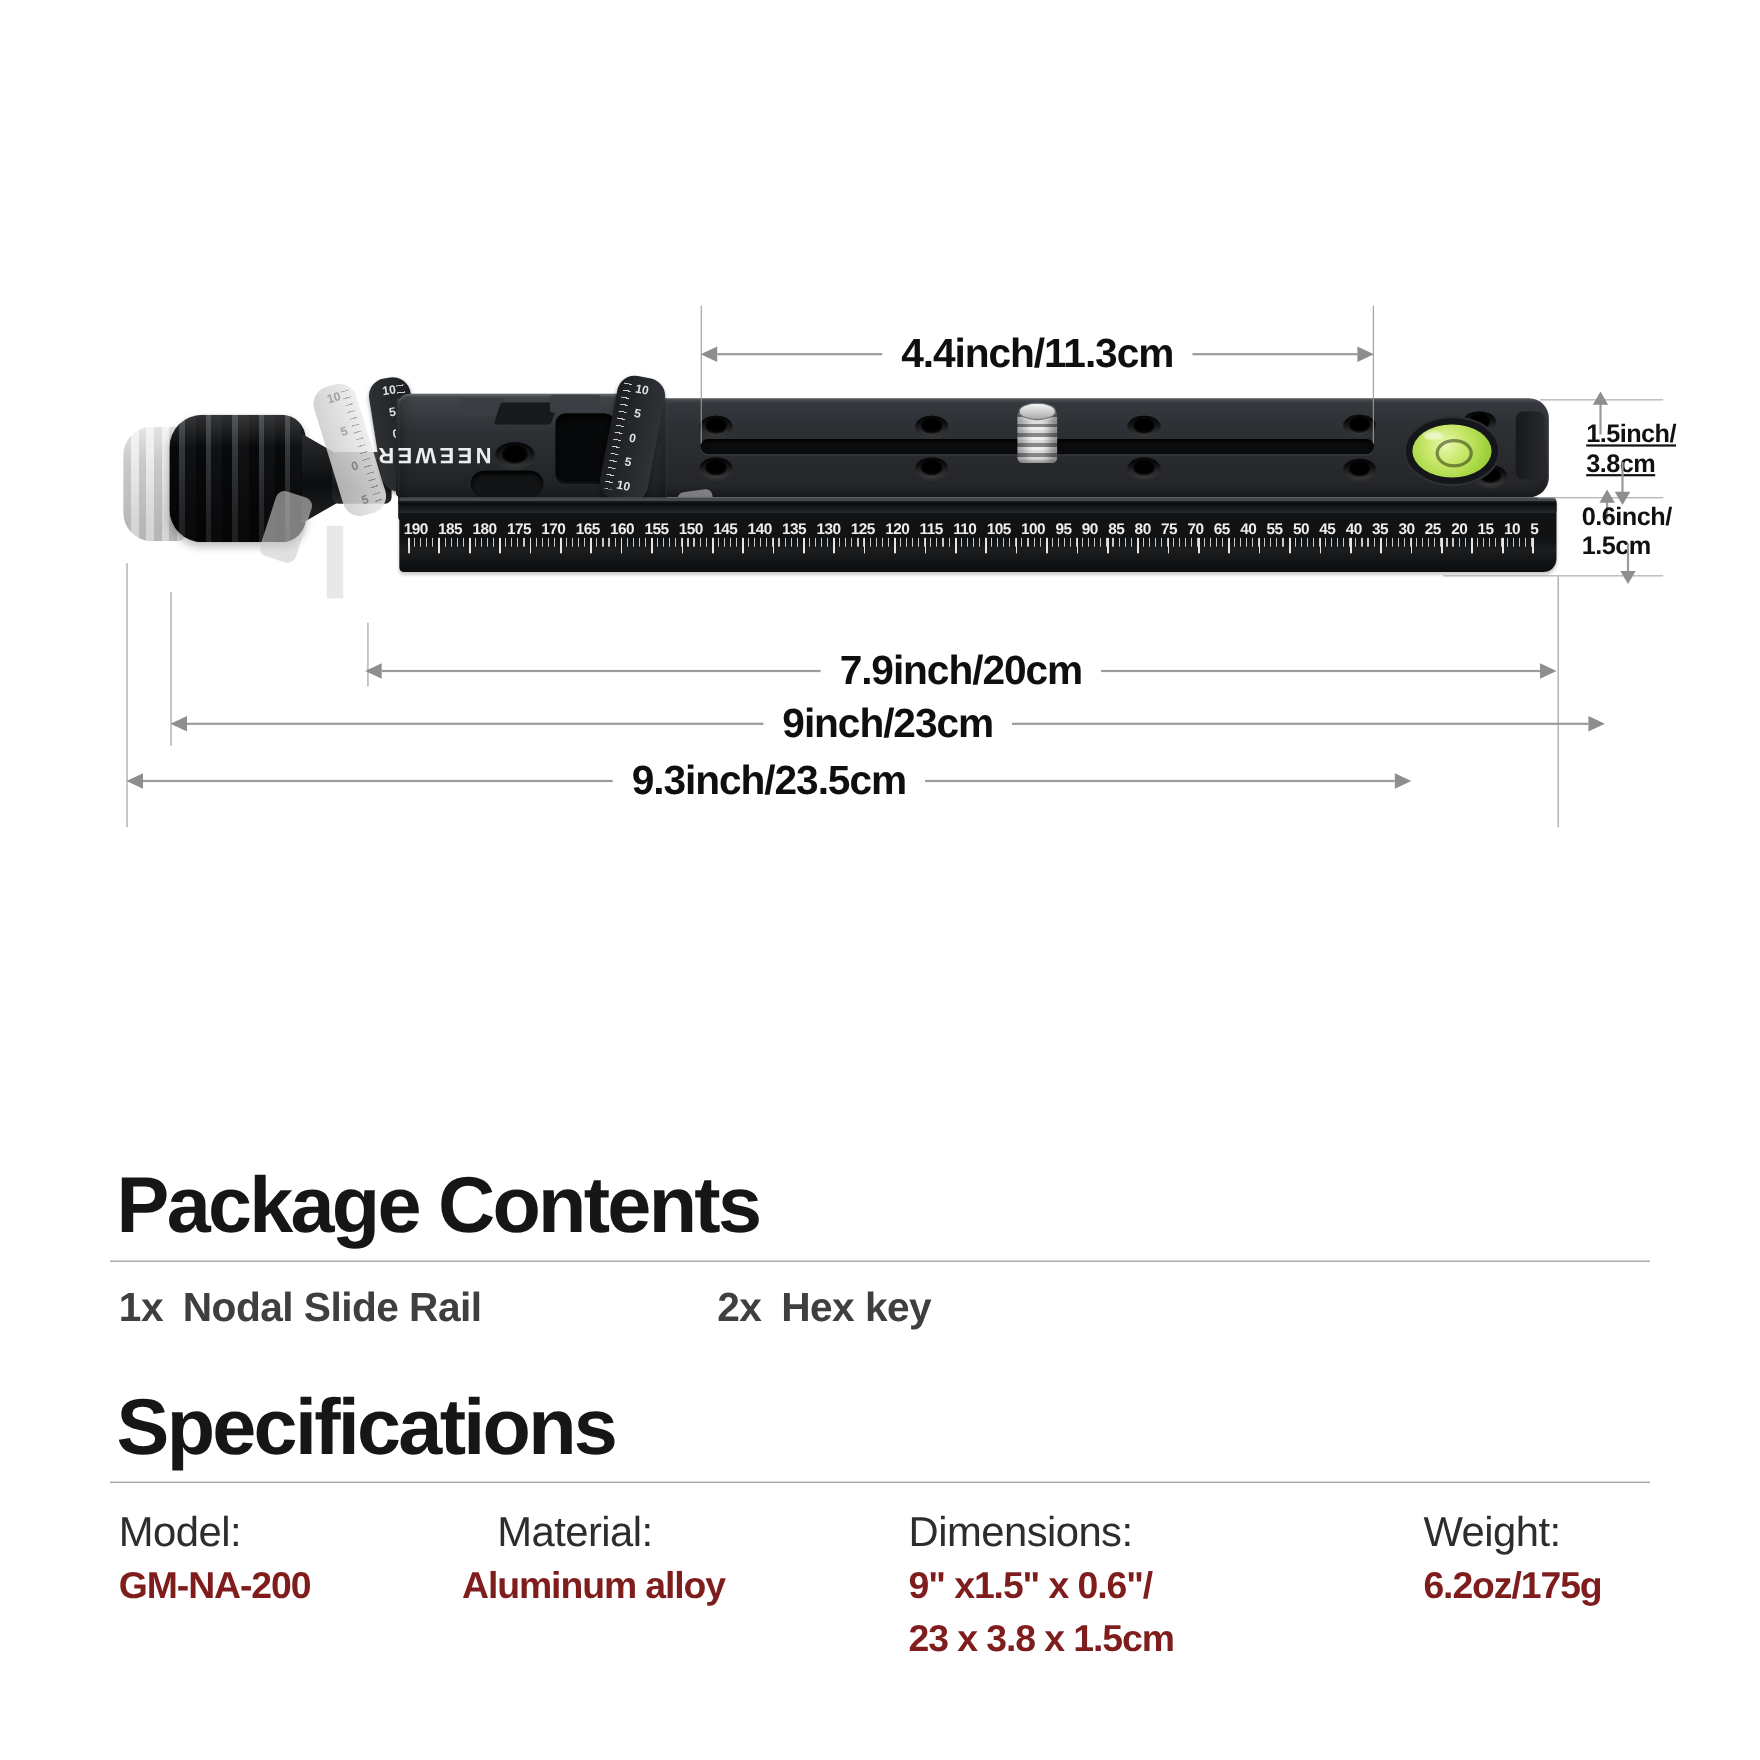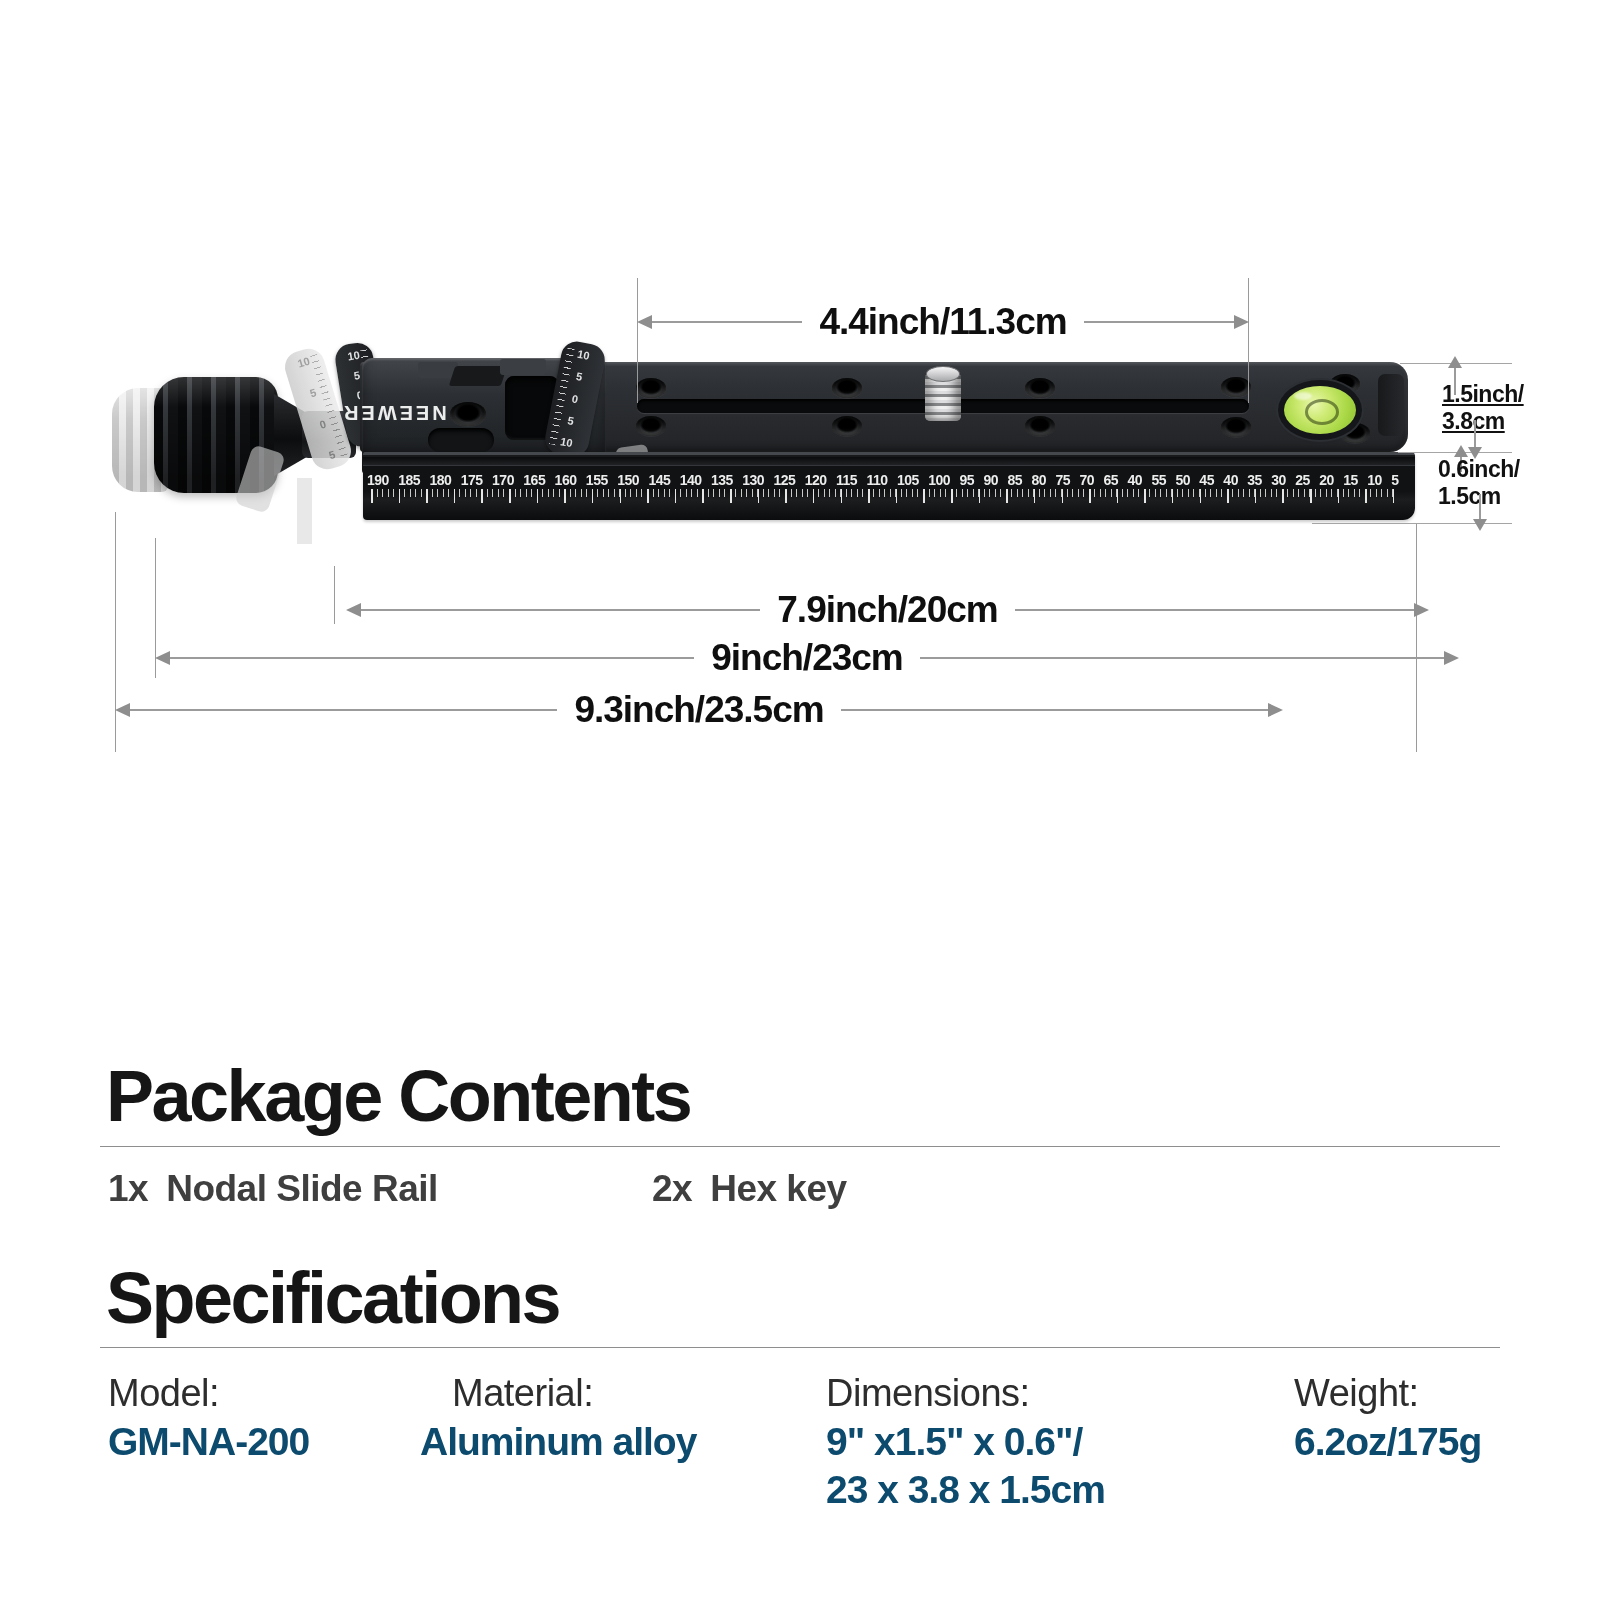--- a/index.html
+++ b/index.html
@@ -103,21 +103,21 @@
     border-left:7px solid transparent;border-right:7px solid transparent;border-bottom:12px solid #8e8e8e;}
   .varr.down::after{content:"";position:absolute;bottom:-11px;left:-6px;width:0;height:0;
     border-left:7px solid transparent;border-right:7px solid transparent;border-top:12px solid #8e8e8e;}
 
   
   .h2{left:106px;font-weight:800;font-size:72px;letter-spacing:-2.5px;color:#161616;line-height:1;}
   .rule{left:100px;width:1400px;height:1px;background:#8e8e8e;}
   .pkg-item{top:1168px;font-size:37px;font-weight:700;letter-spacing:-.5px;color:#3f3f3f;display:flex;}
   .pkg-item .qty{margin-right:18px;}
   .spec-label{top:1372px;font-size:38px;font-weight:400;letter-spacing:-.5px;color:#2d2d2d;}
-  .spec-value{top:1418px;font-size:39px;font-weight:700;letter-spacing:-1px;color:#0c4a6e;line-height:48px;}
+  .spec-value{top:1418px;font-size:34px;font-weight:700;letter-spacing:-1px;color:#7f1d1d;line-height:48px;}
 </style>
 </head>
 <body>
 
 <div id="canvas">
 
   <div class="abs ghost-knob"></div>
   <div class="abs knob"></div>
   <div class="abs knob-cone"></div>
   <div class="abs shaft"></div>
@@ -252,21 +252,21 @@
   </div>
   <div class="abs varr down" style="left:1474px;top:420px;height:28px;"></div>
 
   <div class="abs varr up" style="left:1460px;top:456px;height:16px;"></div>
   <div class="abs side-label" style="left:1438px;top:456px;">
     <div>0.6inch/</div>
     <div>1.5cm</div>
   </div>
   <div class="abs varr down" style="left:1479px;top:494px;height:26px;"></div>
 
-  <div class="abs dim-row" style="left:346px;top:590px;width:1083px;">
+  <div class="abs dim-row" style="left:332px;top:590px;width:1083px;">
     <div class="head-l"></div>
       <div class="line"></div>
     <div class="dim-label">7.9inch/20cm</div>
     <div class="line"></div>
       <div class="head-r"></div>
   </div>
   <div class="abs dim-row" style="left:155px;top:638px;width:1304px;">
     <div class="head-l"></div>
       <div class="line"></div>
     <div class="dim-label">9inch/23cm</div>

